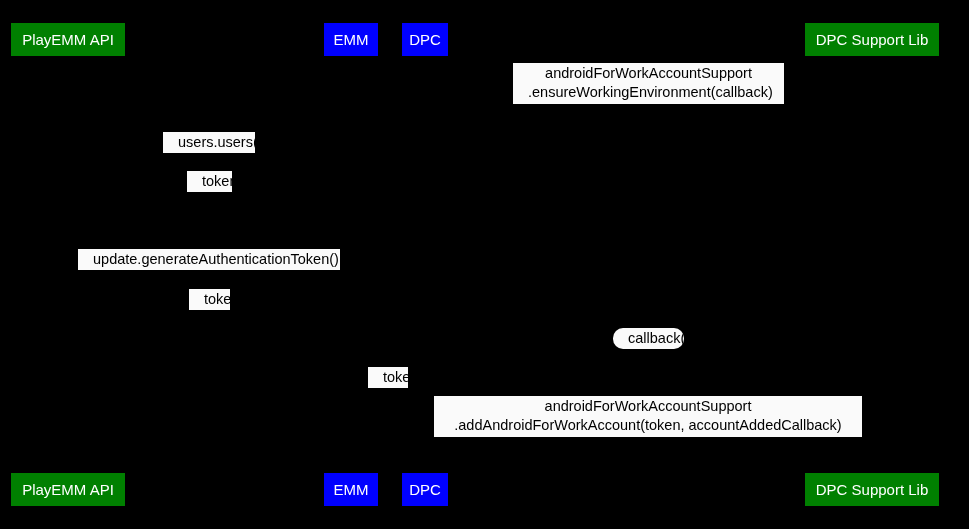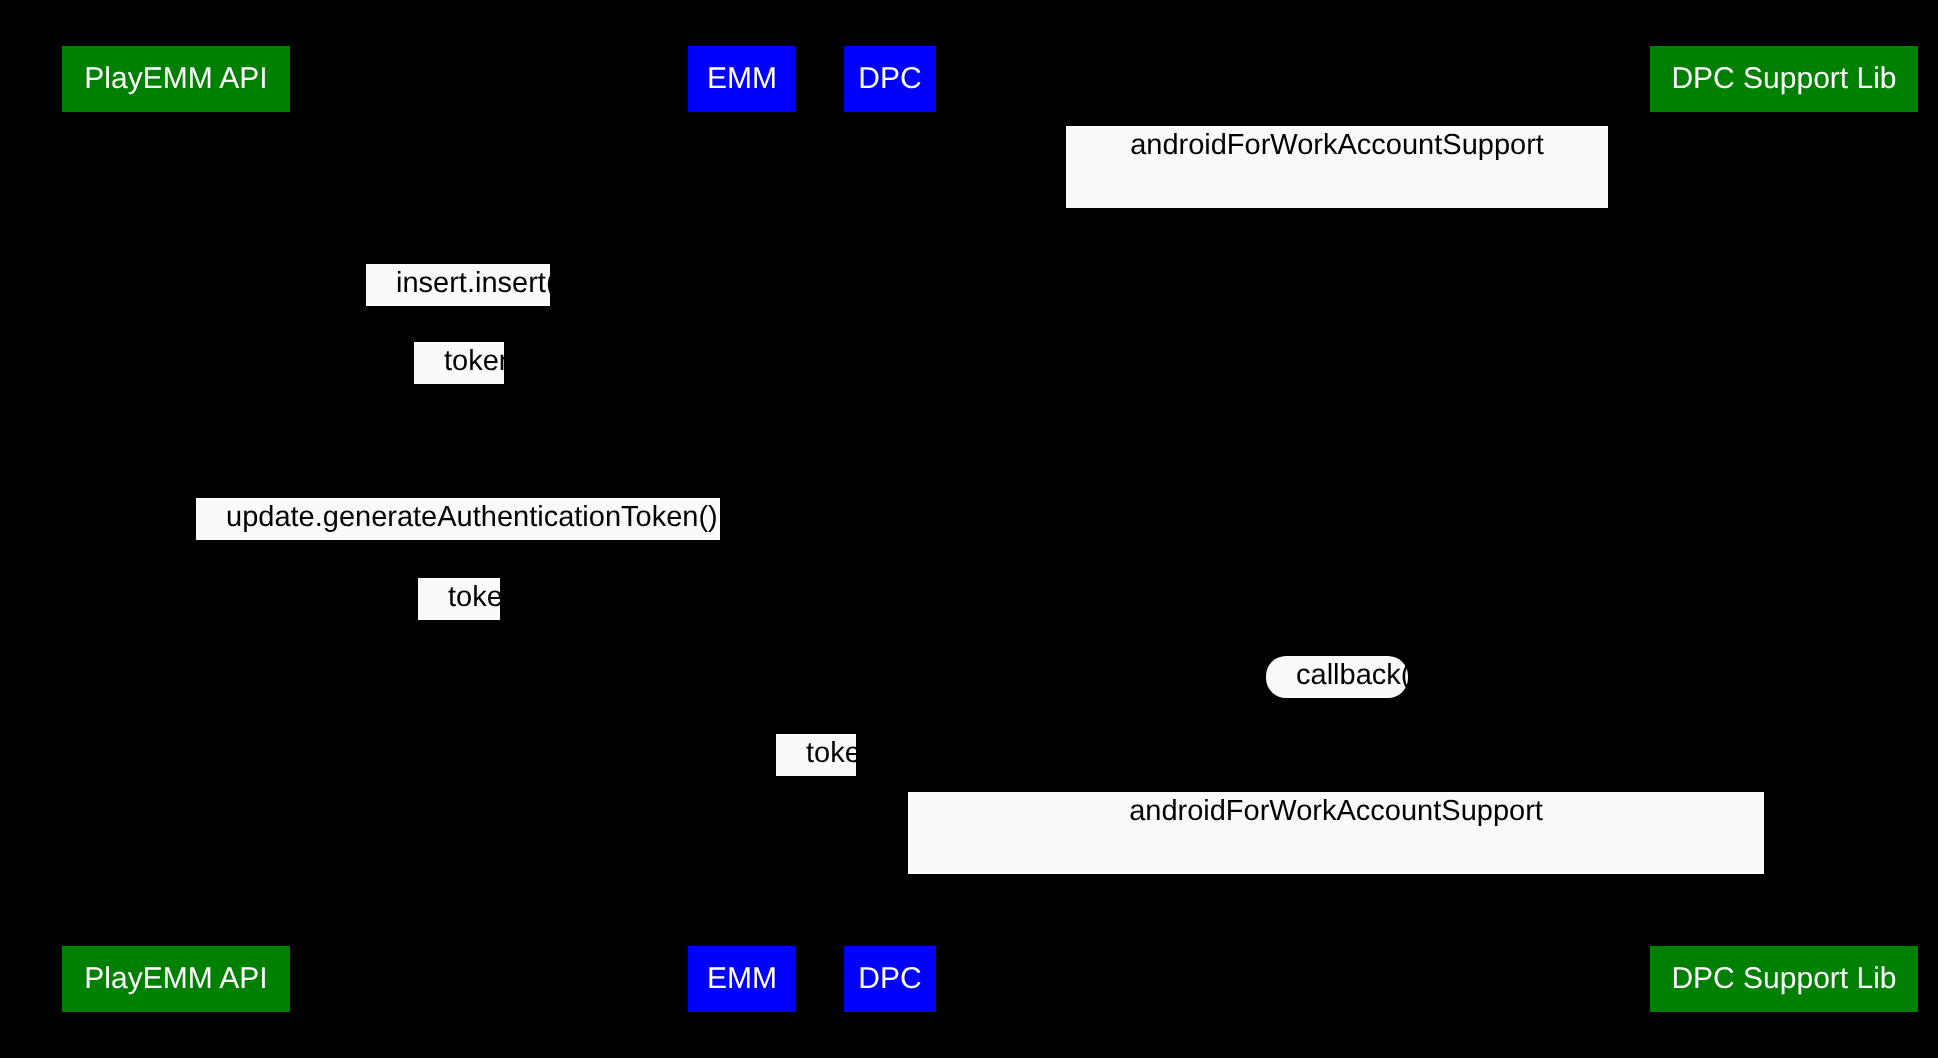--- a/index.html
+++ b/index.html
@@ -13,21 +13,20 @@
     position: relative;
     overflow: hidden;
     font-family: "Liberation Sans", sans-serif;
     -webkit-font-smoothing: antialiased;
   }
   #diagram {
     position: absolute;
     left: 0; top: 0;
     width: 891px;
     height: 529px;
-    margin-left: 20px;
   }
   .participant {
     position: absolute;
     display: flex;
     align-items: center;
     justify-content: center;
     color: #ffffff;
     font-size: 15px;
     line-height: 1;
     box-sizing: border-box;
@@ -70,21 +69,21 @@
     </div>
     <div class="participant" style="left: 324px; top: 473px; width: 54px; height: 33px; background: rgb(0, 0, 255);">
       <span>EMM</span>
     </div>
     <div class="participant" style="left: 402px; top: 473px; width: 46px; height: 33px; background: rgb(0, 0, 255);">
       <span>DPC</span>
     </div>
     <div class="participant" style="left: 805px; top: 473px; width: 134px; height: 33px; background: rgb(0, 128, 0);">
       <span>DPC Support Lib</span>
     </div>
-    <div class="msg two-line" style="left: 513px; top: 63px; width: 271px; height: 41px;"><div>androidForWorkAccountSupport</div></div>
-    <div class="msg" style="left: 163px; top: 132px; width: 92px; height: 21px;"><div>insert.insert()</div></div>
+    <div class="msg two-line" style="left: 513px; top: 63px; width: 271px; height: 41px;"><div>androidForWorkAccountSupport</div><div>.ensureWorkingEnvironment(callback)</div></div>
+    <div class="msg" style="left: 163px; top: 132px; width: 92px; height: 21px;"><div>users.users()</div></div>
     <div class="msg" style="left: 187px; top: 171px; width: 45px; height: 21px;"><div>token</div></div>
     <div class="msg" style="left: 78px; top: 249px; width: 262px; height: 21px;"><div>update.generateAuthenticationToken()</div></div>
     <div class="msg" style="left: 189px; top: 289px; width: 41px; height: 21px;"><div>token</div></div>
     <div class="msg" style="left: 613px; top: 328px; width: 71px; height: 21px; border-radius: 10px;"><div>callback()</div></div>
     <div class="msg" style="left: 368px; top: 367px; width: 40px; height: 21px;"><div>token</div></div>
-    <div class="msg two-line" style="left: 434px; top: 396px; width: 428px; height: 41px;"><div>androidForWorkAccountSupport</div></div>
+    <div class="msg two-line" style="left: 434px; top: 396px; width: 428px; height: 41px;"><div>androidForWorkAccountSupport</div><div>.addAndroidForWorkAccount(token, accountAddedCallback)</div></div>
   </div>
 
 </body></html>

